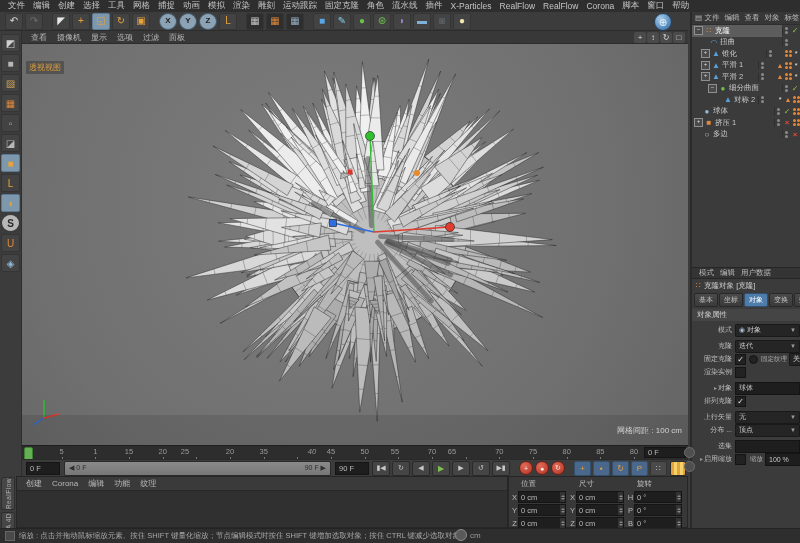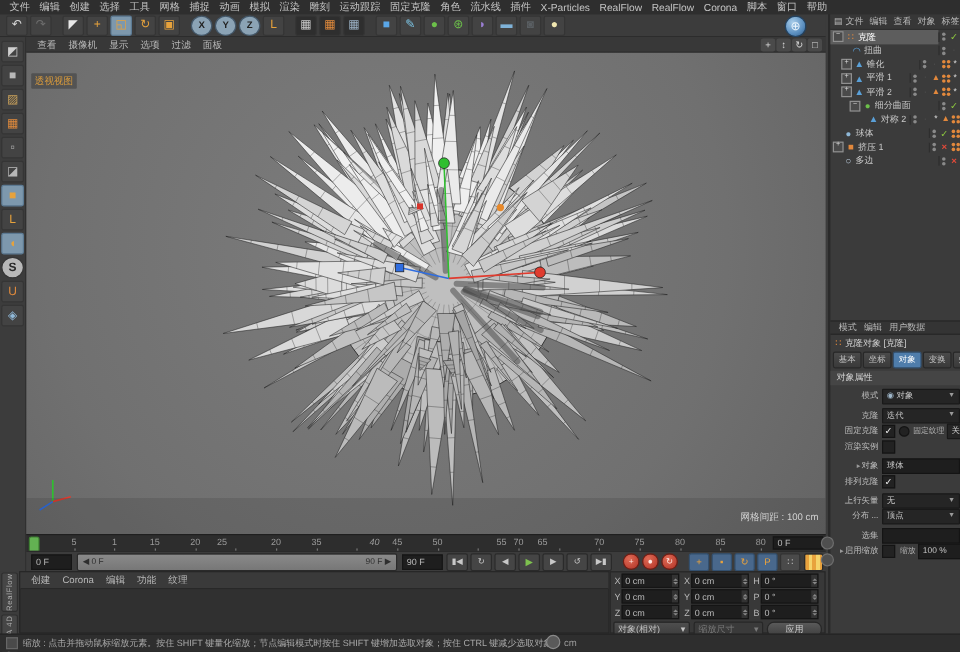--- a/index.html
+++ b/index.html
@@ -1177,21 +1177,21 @@
         <span class="tick" style="left: 208px;">20</span>
         <span class="tickmark" style="left: 208px;"></span>
         <span class="tick" style="left: 241.667px;">35</span>
         <span class="tickmark" style="left: 241.667px;"></span>
         <span class="tick" style="left: 290px; font-style: italic;">40</span>
         <span class="tickmark" style="left: 275.333px;"></span>
         <span class="tick" style="left: 309px;">45</span>
         <span class="tickmark" style="left: 309px;"></span>
         <span class="tick" style="left: 342.667px;">50</span>
         <span class="tickmark" style="left: 342.667px;"></span>
-        <span class="tick" style="left: 396px;">55</span>
+        <span class="tick" style="left: 373px;">55</span>
         <span class="tickmark" style="left: 376.333px;"></span>
         <span class="tick" style="left: 410px;">70</span>
         <span class="tickmark" style="left: 410px;"></span>
         <span class="tick" style="left: 430px;">65</span>
         <span class="tickmark" style="left: 443.667px;"></span>
         <span class="tick" style="left: 477.333px;">70</span>
         <span class="tickmark" style="left: 477.333px;"></span>
         <span class="tick" style="left: 511px;">75</span>
         <span class="tickmark" style="left: 511px;"></span>
         <span class="tick" style="left: 544.667px;">80</span>
@@ -1248,20 +1248,25 @@
     <div id="mat-menu">
         <span class="mat-menu-item">创建</span>
         <span class="mat-menu-item">Corona</span>
         <span class="mat-menu-item">编辑</span>
         <span class="mat-menu-item">功能</span>
         <span class="mat-menu-item">纹理</span>
       </div>
   </div>
 
   <div id="coordmgr" class="abs">
+      <div class="coord-head">
+        <span>位置</span>
+        <span>尺寸</span>
+        <span>旋转</span>
+      </div>
       <div class="coord-row">
         <div class="coord-cell">
           <span class="axl">X</span>
           <div class="cbox">0 cm<span class="stp">
               <b class="up"></b>
               <b class="dn"></b>
             </span></div>
         </div>
         <div class="coord-cell">
           <span class="axl">X</span>

